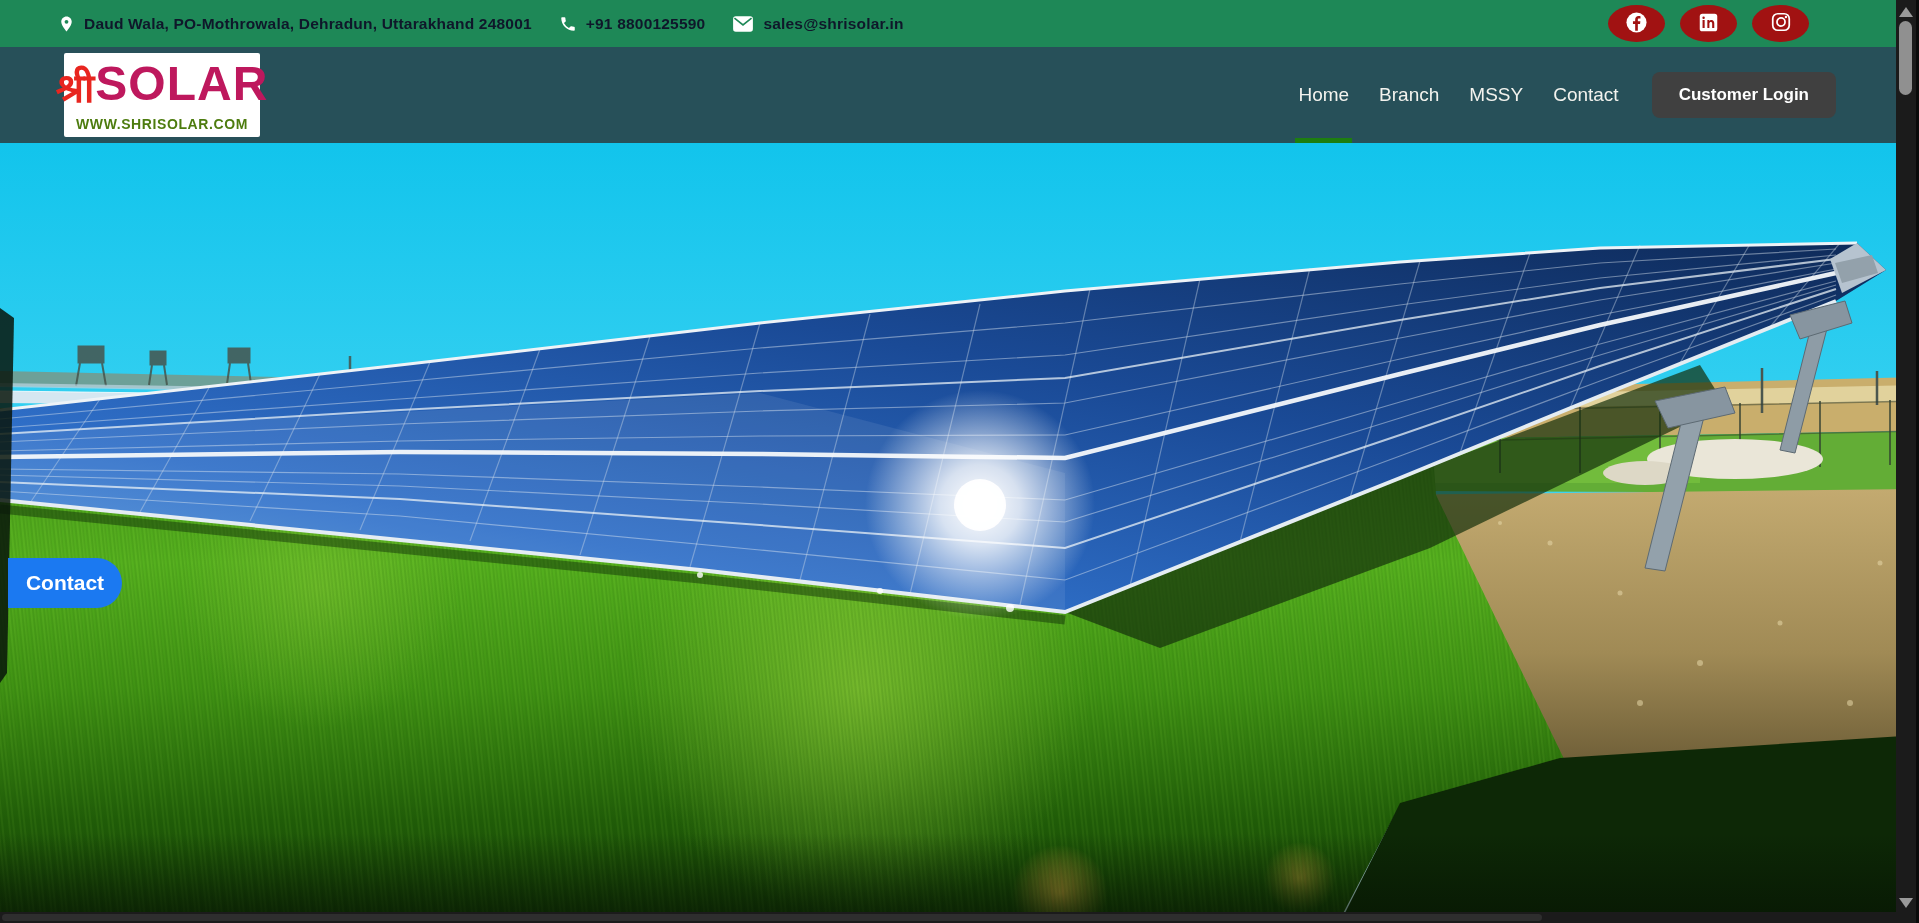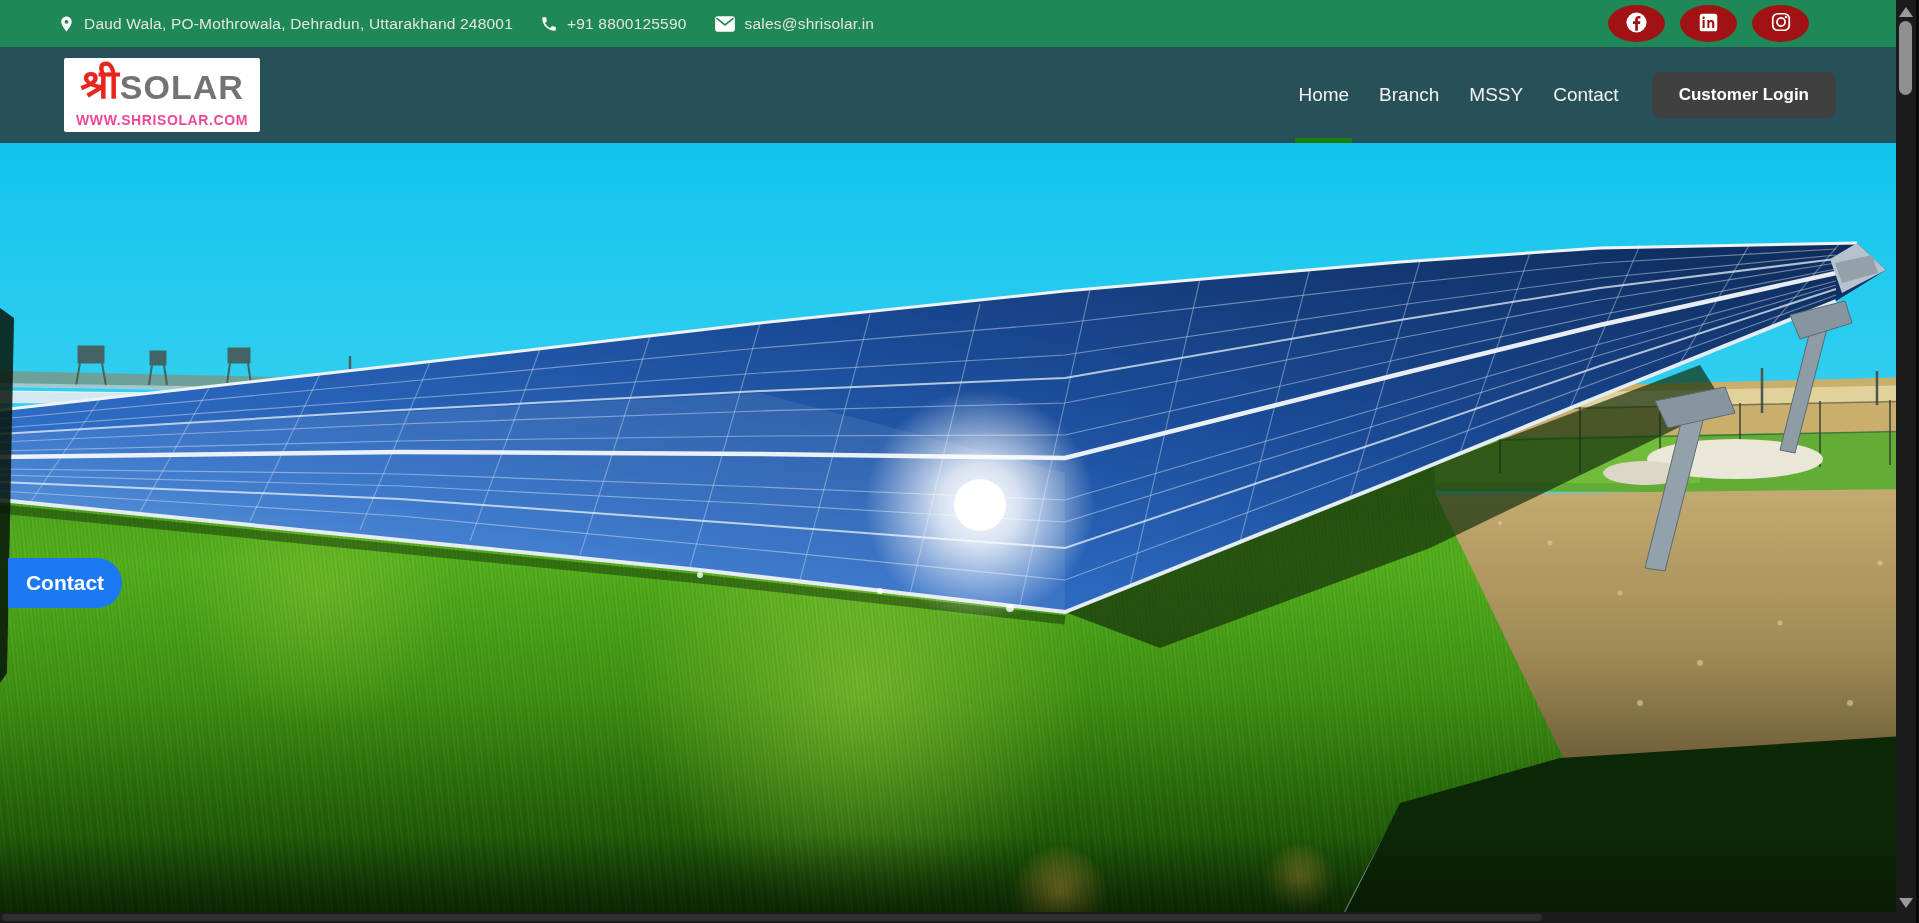--- a/index.html
+++ b/index.html
@@ -6,36 +6,36 @@
   html,body { width:1919px; height:923px; overflow:hidden; background:#000;
     font-family:"Liberation Sans", sans-serif; }
   #page { position:relative; width:1919px; height:923px; overflow:hidden; background:#0b1d10; }
 
   
   .topbar { position:absolute; left:0; top:0; width:1919px; height:47px;
     background:#1e8857; display:flex; align-items:center;
     padding:0 110px 0 58px; color:#fff; }
   .tb-left { display:flex; align-items:center; gap:27px; flex:1; }
   .tb-item { display:flex; align-items:center; gap:9px; font-size:15.5px;
-    font-weight:400; letter-spacing:.2px; color:#e5e5e5; text-decoration:none; }
+    font-weight:700; letter-spacing:.2px; color:#0f172a; text-decoration:none; }
   .tb-item svg { display:block; }
   .tb-social { display:flex; align-items:center; gap:15px; }
   .soc { width:57px; height:37px; border-radius:50%; background:#a11212;
     display:flex; align-items:center; justify-content:center; border:none; cursor:pointer; }
 
   
   .navbar { position:absolute; left:0; top:47px; width:1919px; height:96px;
     background:#275059; display:flex; align-items:center; padding:0 83px 0 64px; }
-  .logo-card { background:#fff; width:196px; height:74px; border-radius:2px;
+  .logo-card { background:#fff; width:196px; height:84px; border-radius:2px;
     display:flex; flex-direction:column; align-items:center; justify-content:center;
     line-height:1; cursor:pointer; }
   .logo-row { display:flex; align-items:flex-end; }
   .logo-script { color:#e8251f; font-size:40px; font-weight:800; margin-right:1px; }
-  .logo-brand  { color:#737373; font-size:34px; font-weight:800; letter-spacing:1px; }
-  .logo-web { color:#ec4899; font-size:14px; font-weight:700; letter-spacing:.6px; margin-top:9px; }
+  .logo-brand  { color:#be185d; font-size:48px; font-weight:800; letter-spacing:1px; }
+  .logo-web { color:#4d7c0f; font-size:14px; font-weight:700; letter-spacing:.6px; margin-top:9px; }
   .nav-links { margin-left:auto; display:flex; align-items:stretch; height:100%; }
   .nav-links a { display:flex; align-items:center; gap:8px; padding:8px 15px;
     color:#f3f3ee; font-size:19px; font-weight:500; text-decoration:none; position:relative; }
   .nav-links a.active::after { content:""; position:absolute; left:12px; right:12px;
     bottom:0; height:5px; background:#1d7e10; }
   .login-btn { margin-left:18px; align-self:center; background:#404040; color:#fff;
     font-weight:700; font-size:17px; font-family:"Liberation Sans",sans-serif;
     padding:13px 27px; border-radius:8px; border:none; cursor:pointer; }
 
   

